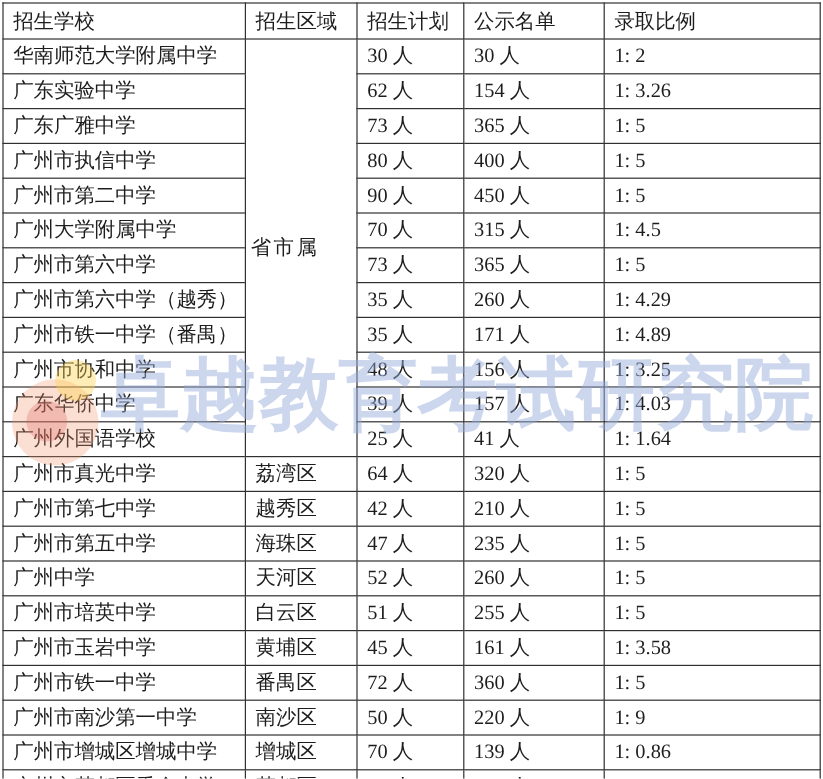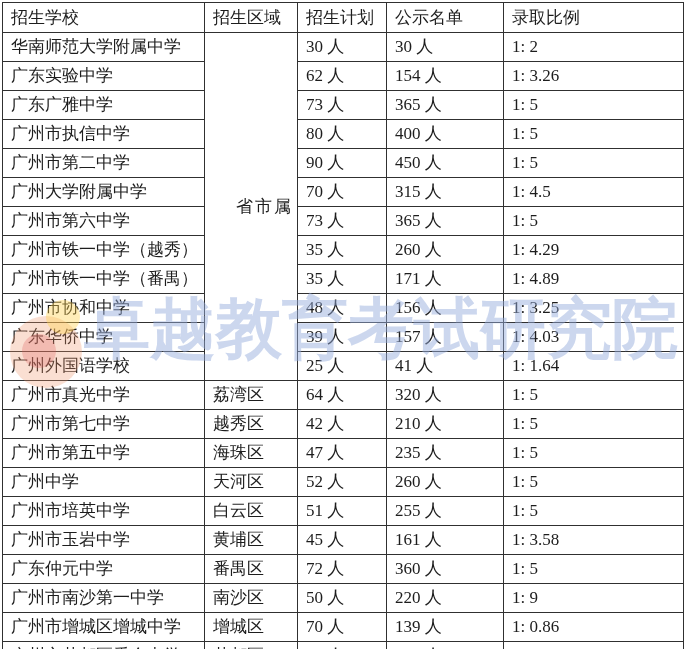--- a/index.html
+++ b/index.html
@@ -34,21 +34,21 @@
     padding: 2px 4px 2px 8px;
     height: 24px;
     line-height: 22px;
     white-space: nowrap;
     overflow: hidden;
   }
   table.admission th {
     height: 25px;
   }
   table.admission td.district-merged {
-    text-align: right;
+    text-align: left;
     padding-left: 4px;
     letter-spacing: 2px;
   }
   
   .watermark {
     position: absolute;
     top: 284px;
     left: 0;
     width: 560px;
     height: 110px;
@@ -140,21 +140,21 @@
           <td>315 人</td>
           <td>1: 4.5</td>
         </tr>
         <tr>
           <td>广州市第六中学</td>
           <td>73 人</td>
           <td>365 人</td>
           <td>1: 5</td>
         </tr>
         <tr>
-          <td>广州市铁一中学（越秀）</td>
+          <td>广州市第六中学（越秀）</td>
           <td>35 人</td>
           <td>260 人</td>
           <td>1: 4.29</td>
         </tr>
         <tr>
           <td>广州市铁一中学（番禺）</td>
           <td>35 人</td>
           <td>171 人</td>
           <td>1: 4.89</td>
         </tr>
@@ -212,21 +212,21 @@
           <td>1: 5</td>
         </tr>
         <tr>
           <td>广州市玉岩中学</td>
           <td>黄埔区</td>
           <td>45 人</td>
           <td>161 人</td>
           <td>1: 3.58</td>
         </tr>
         <tr>
-          <td>广东仲元中学</td>
+          <td>广州市铁一中学</td>
           <td>番禺区</td>
           <td>72 人</td>
           <td>360 人</td>
           <td>1: 5</td>
         </tr>
         <tr>
           <td>广州市南沙第一中学</td>
           <td>南沙区</td>
           <td>50 人</td>
           <td>220 人</td>

